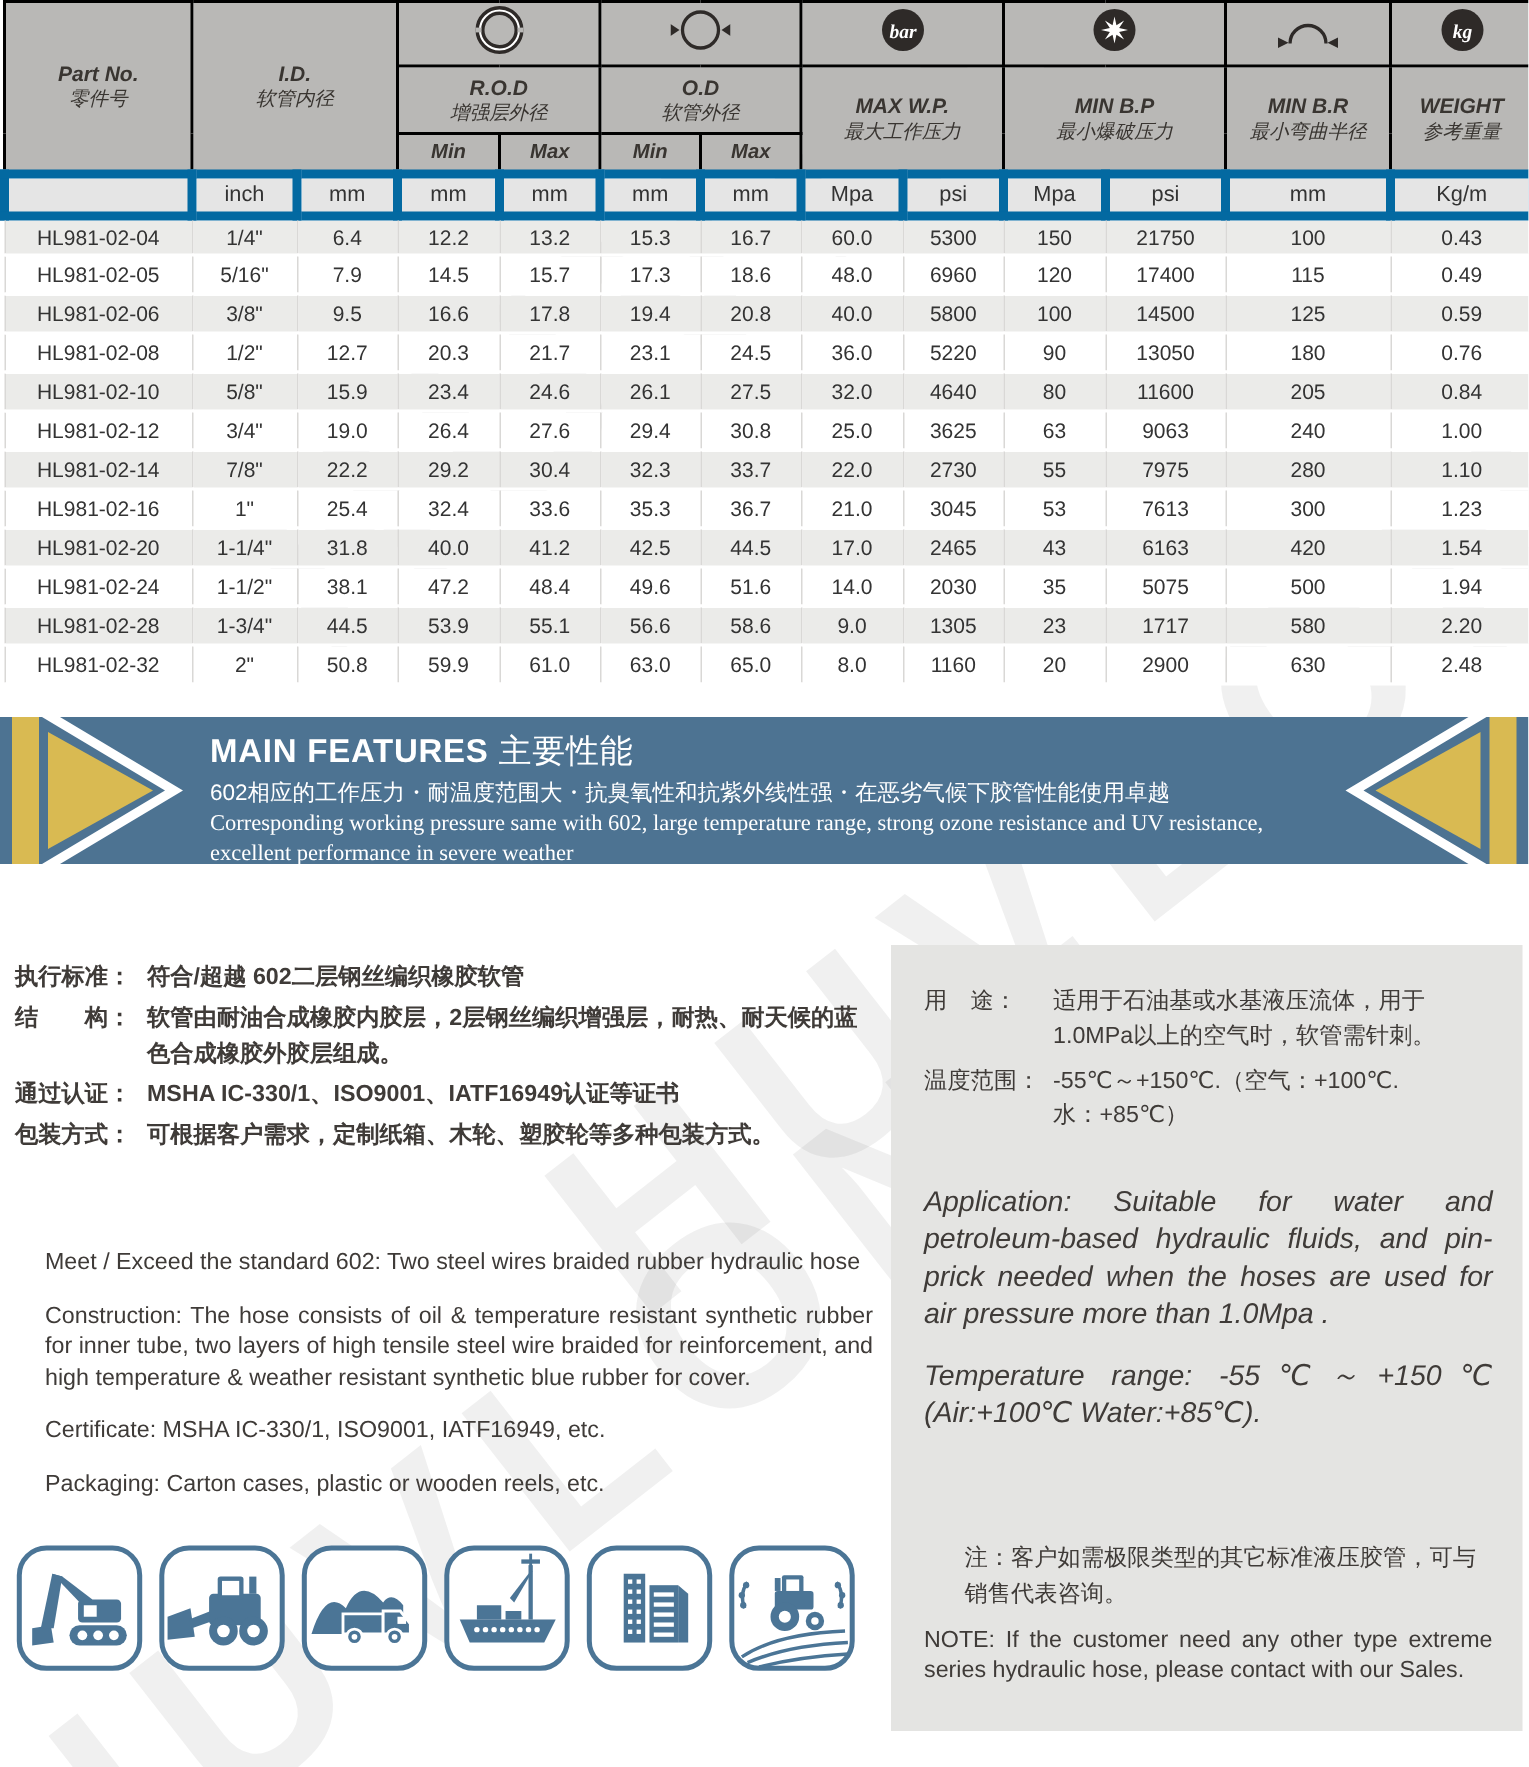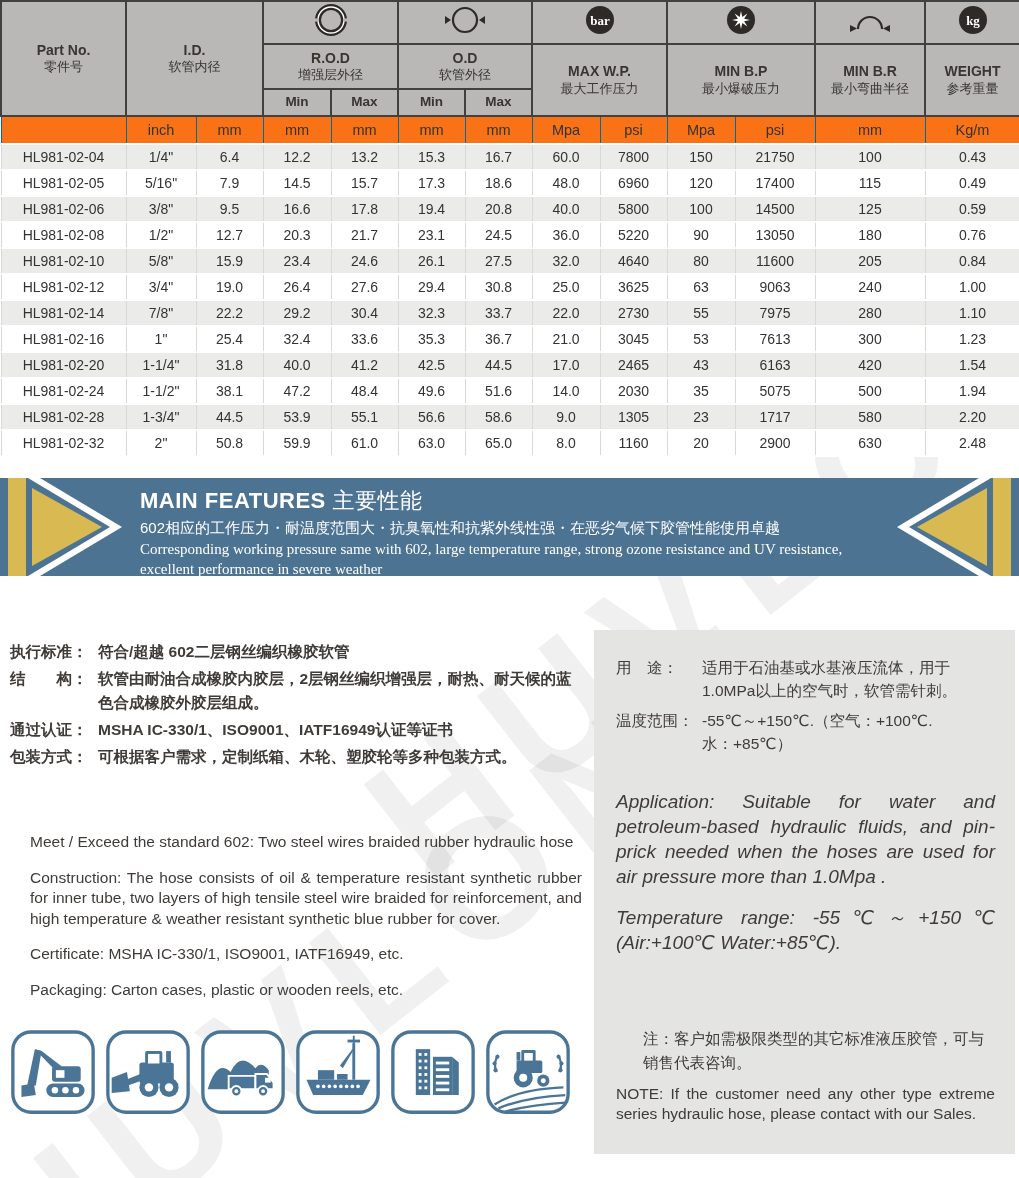--- a/index.html
+++ b/index.html
@@ -28,27 +28,27 @@
     position:absolute;left:0;top:0;width:1019px;border-collapse:collapse;table-layout:fixed;
     z-index:10;
   }
   table.spec th,table.spec td{text-align:center;vertical-align:middle;overflow:hidden;}
   tr.icons-row{height:40px;}
   tr.names-row{height:45px;}
   tr.minmax-row{height:27px;}
   tr.units-row{height:28px;}
   tbody.rows tr{height:26px;}
   th.hd{
-    background:var(--header-gray);border:2px solid #404040;
-    font-size:13.5px;font-weight:bold;color:#393531;line-height:1.25;
+    background:var(--header-gray);border:2px solid #000000;
+    font-size:13.5px;font-weight:bold;color:#393531;line-height:1.25;font-style:italic;
   }
   th.hd .en{font-size:14px;font-weight:bold;display:block;}
   th.hd .zh{font-size:13px;font-weight:normal;display:block;}
   tr.units-row td{
-    background:#f97316;border:1px solid #0369a1;font-size:14.5px;color:#333;
+    background:#e5e5e5;border:6px solid #0369a1;font-size:14.5px;color:#333;
   }
   tbody.rows td{
     font-size:14px;color:#333;
     border-left:1px solid #d9d8d6;border-right:1px solid #d9d8d6;
     border-top:2px solid #fff;border-bottom:2px solid #fff;
   }
   tbody.rows tr:nth-child(odd) td{background:#ebebe9;}
   tbody.rows tr:nth-child(even) td{background:#ffffff;}
   
   .banner{
@@ -219,21 +219,21 @@
     <tbody class="rows">
         <tr>
           <td>HL981-02-04</td>
           <td>1/4"</td>
           <td>6.4</td>
           <td>12.2</td>
           <td>13.2</td>
           <td>15.3</td>
           <td>16.7</td>
           <td>60.0</td>
-          <td>7800</td>
+          <td>5300</td>
           <td>150</td>
           <td>21750</td>
           <td>100</td>
           <td>0.43</td>
         </tr>
         <tr>
           <td>HL981-02-05</td>
           <td>5/16"</td>
           <td>7.9</td>
           <td>14.5</td>

